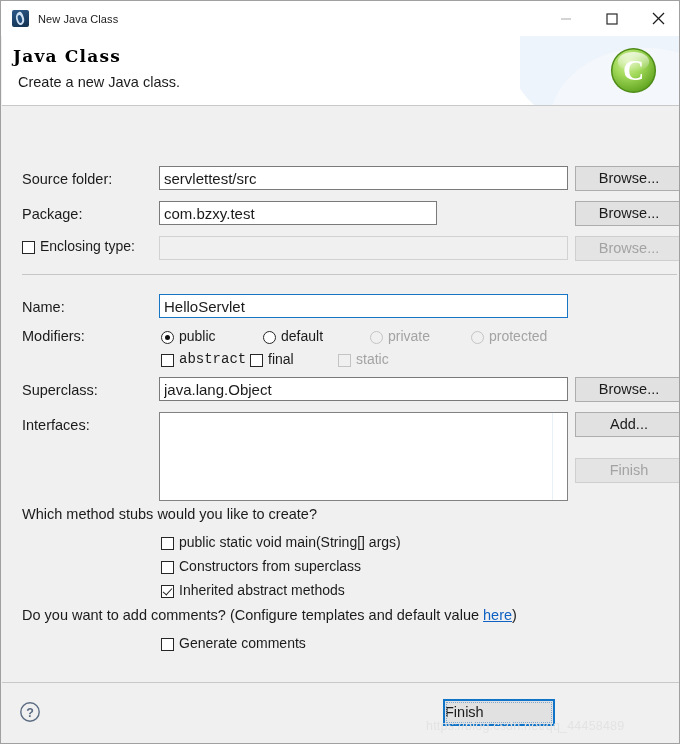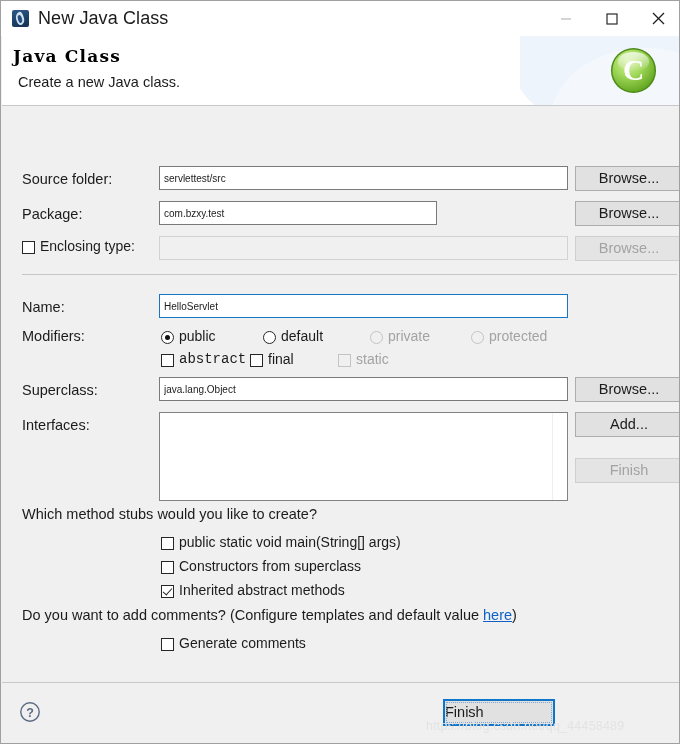--- a/index.html
+++ b/index.html
@@ -57,21 +57,21 @@
     content: "";
     position: absolute;
     left: 6px; top: 5px;
     width: 4px; height: 8px;
     background: #24507e;
     border-radius: 50% 40% 60% 40%;
     transform: rotate(-18deg);
   }
   .title-text {
     margin-left: 9px;
-    font-size: 18px;
+    font-size: 11px;
     color: #1b1b1b;
     letter-spacing: 0.1px;
     white-space: nowrap;
   }
   .win-btns {
     position: absolute;
     right: 0; top: 0;
     height: 35px;
     display: flex;
   }
@@ -156,21 +156,21 @@
     white-space: nowrap;
   }
 
   .txt {
     position: absolute;
     box-sizing: border-box;
     height: 24px;
     background: #ffffff;
     border: 1px solid #7a7a7a;
     font-family: "Liberation Sans", sans-serif;
-    font-size: 10px;
+    font-size: 15px;
     color: #1b1b1b;
     padding: 8px 4px;
     line-height: 22px;
     outline: none;
   }
   .txt.focused {
     border: 1px solid #1675c4;
   }
   .txt.disabled {
     background: #f0f0f0;

